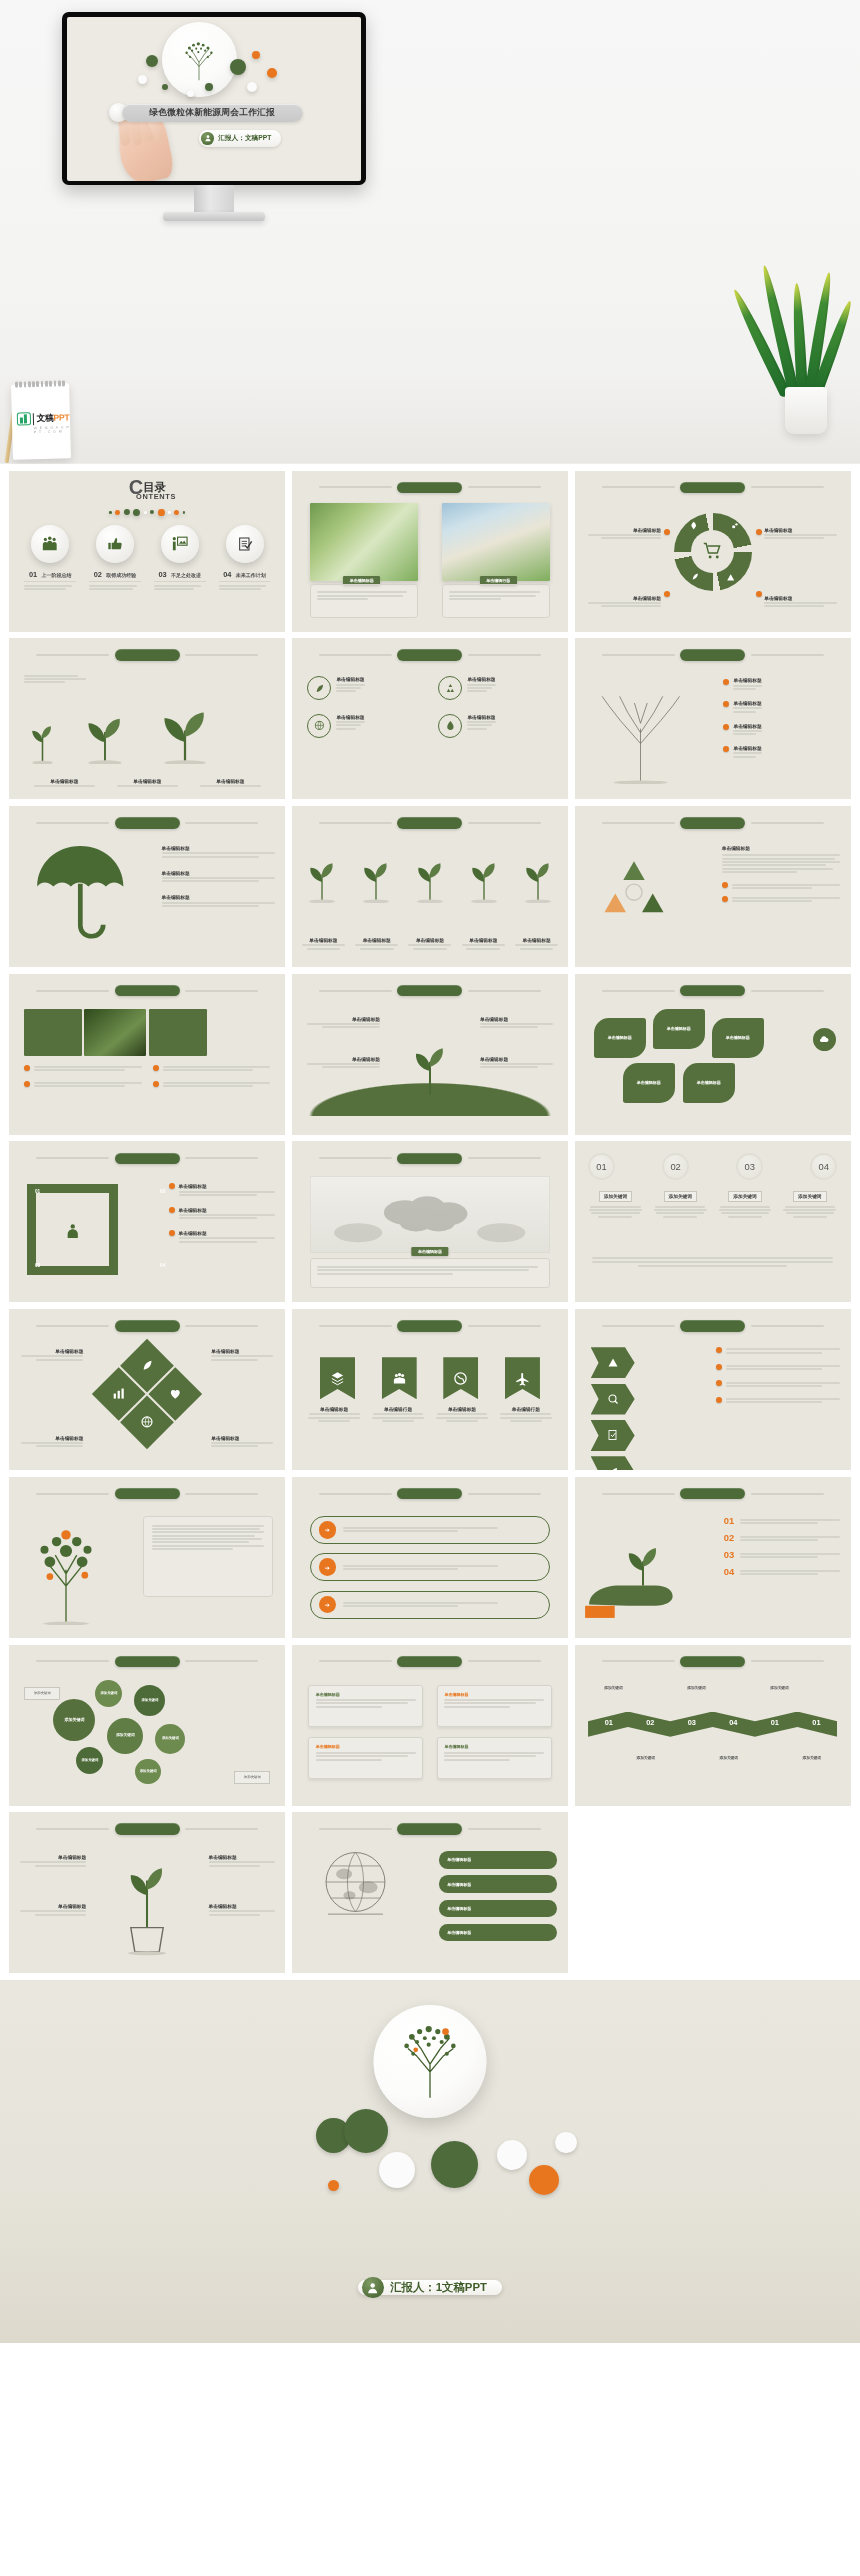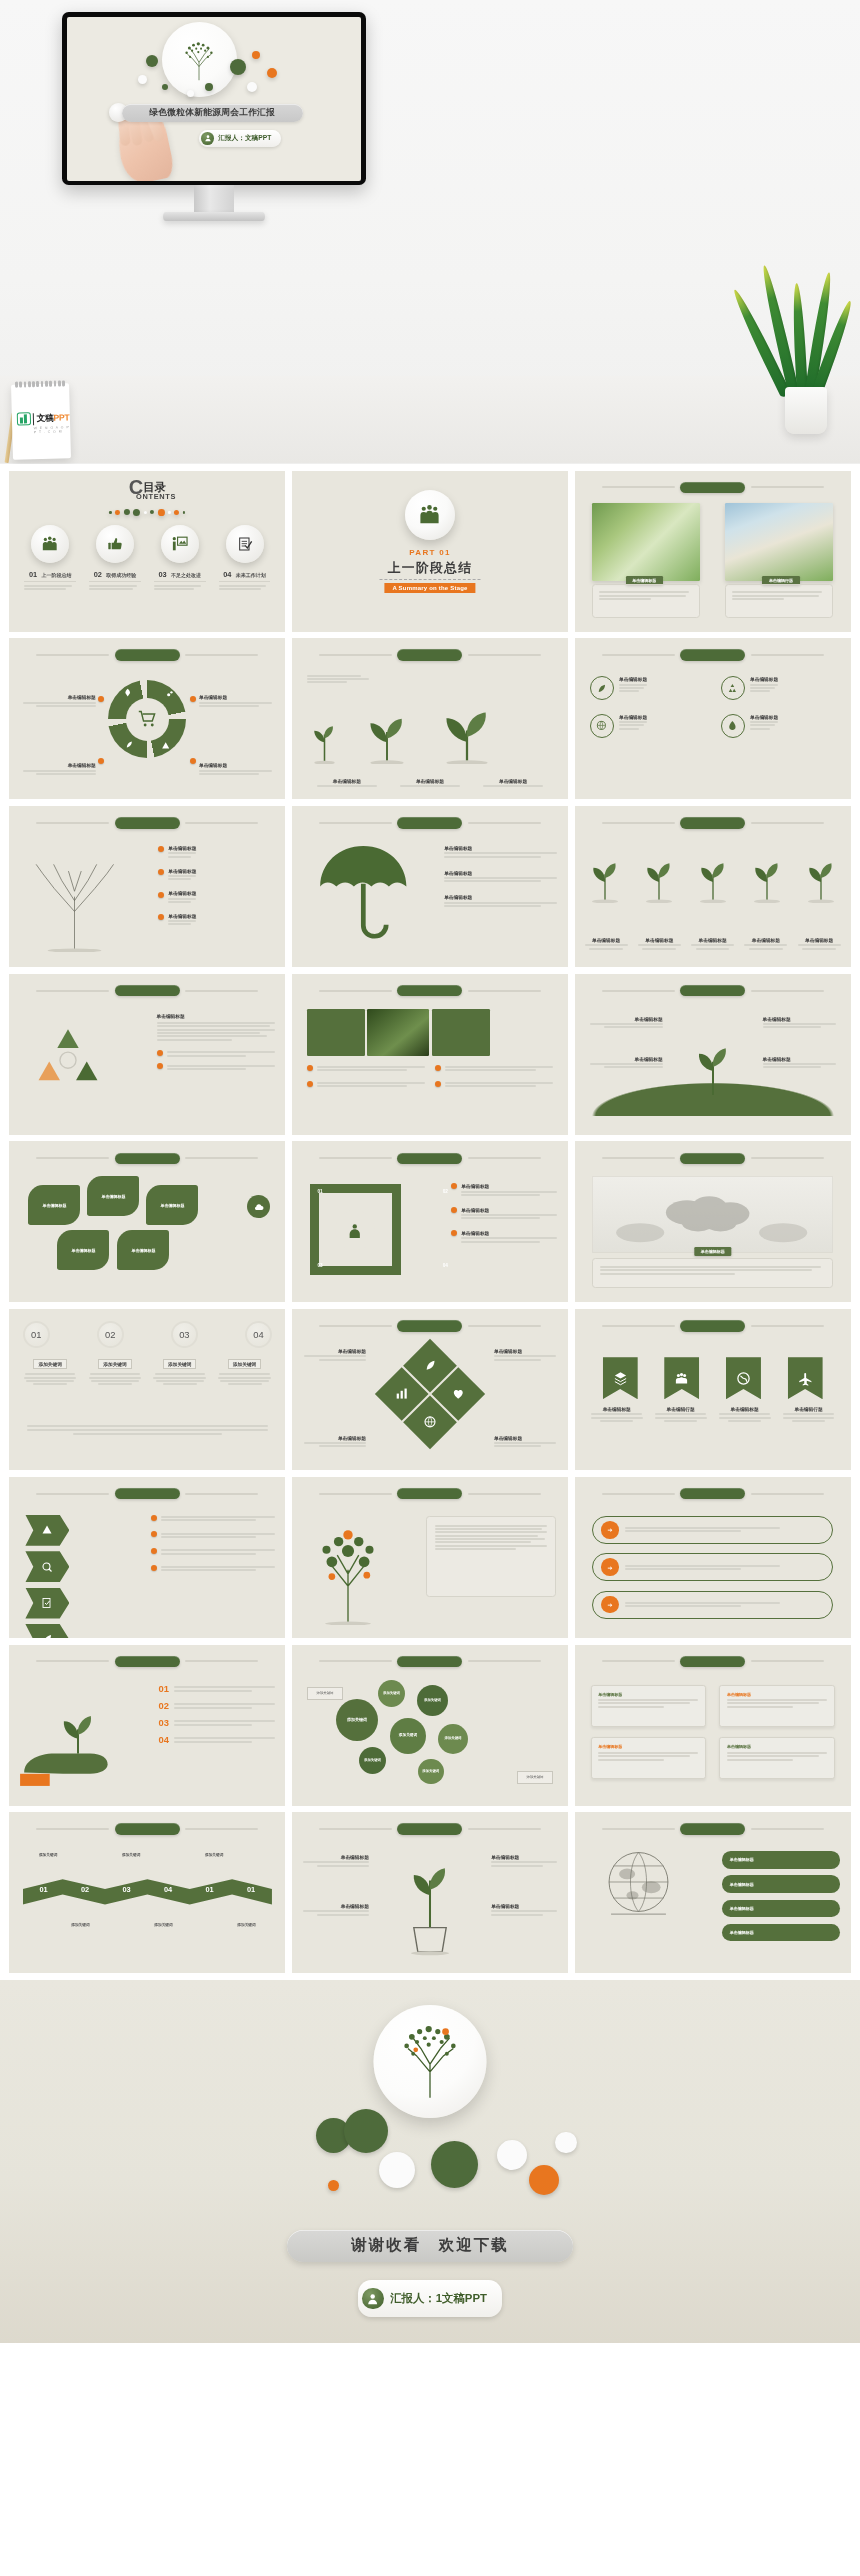--- a/index.html
+++ b/index.html
@@ -283,21 +283,21 @@
   .final-bar {
     position:absolute; left:50%; transform:translateX(-50%); top:250px;
     width:286px; height:32px; border-radius:16px;
     background: linear-gradient(180deg,#d8d8d6,#c9c9c6);
     box-shadow: inset 0 0.7px 0 rgba(255,255,255,.7), 0 2.7px 6px rgba(0,0,0,.13);
     display:flex;align-items:center;justify-content:center;
   }
   .final-bar-text { font-size:15.5px; font-weight:700; color:#3d3d3d; letter-spacing:2px; }
   .final-author {
     position:absolute; left:50%; transform:translateX(-50%); top:300px;
-    height:37px; padding:0 15px 0 4px; border-radius:13.4px;
+    height:15px; padding:0 15px 0 4px; border-radius:13.4px;
     background: linear-gradient(180deg,#ffffff,#f1f0ec);
     box-shadow:0 2px 5.4px rgba(0,0,0,.14);
     display:flex;align-items:center;gap:6.7px;
   }
   .final-avatar {
     width:21.5px;height:21.5px;border-radius:50%;
     background: radial-gradient(circle at 35% 28%, #7e9a63, #3f5d2a);
     display:flex;align-items:center;justify-content:center;
   }
   .final-author-text { font-size:11.4px;font-weight:700;color:#3f5d2a; white-space:nowrap;}
@@ -496,36 +496,20 @@
         </div>
         <div style="border-top:0.7px solid #d5d3ca;margin-top:2px;padding-top:2px;">
                 <div class="blurline" style="width:92%"></div>
                 <div class="blurline" style="width:82%"></div>
               </div>
       </div>
     </div>
   </div>
       </div>
 
-  <div class="slide">
-        <div class="slide-inner">
-    <div class="part-circle">
-      <svg width="23" height="23" viewBox="0 0 24 24">
-              <circle cx="6" cy="6" r="2.2" fill="#4a6a33"></circle>
-              <circle cx="12" cy="4.6" r="2.4" fill="#4a6a33"></circle>
-              <circle cx="18" cy="6" r="2.2" fill="#4a6a33"></circle>
-              <path d="M2.5 21v-8a3.5 3.5 0 017 0v8zM8.5 21v-9.5a3.5 3.5 0 017 0V21zM14.5 21v-8a3.5 3.5 0 017 0v8z" fill="#4a6a33"></path>
-            </svg>
-    </div>
-    <div class="part-label">PART 01</div>
-    <div class="part-cn">上一阶段总结</div>
-    <div class="part-rule"></div>
-    <div class="part-en">A Summary on the Stage</div>
-  </div>
-      </div>
 
   <div class="slide">
         <div class="slide-inner">
     <div class="s-head">
             <span class="line"></span>
             <span class="pill"></span>
             <span class="line"></span>
           </div>
     <div style="position:absolute;left:17.5px;top:32px;width:108px;height:78px;border-radius:1.3px;box-shadow:0 2px 4.7px rgba(0,0,0,.13);" class="photo"></div>
     <div style="position:absolute;right:17.5px;top:32px;width:108px;height:78px;border-radius:1.3px;box-shadow:0 2px 4.7px rgba(0,0,0,.13);" class="photo2"></div>
@@ -1681,23 +1665,20 @@
 
   <span class="dot g" style="left:316px;top:138px;width:35px;height:35px;"></span>
   <span class="dot g" style="left:344px;top:129px;width:44px;height:44px;"></span>
   <span class="dot o" style="left:328px;top:200px;width:10.8px;height:10.8px;"></span>
   <span class="dot w" style="left:379px;top:172px;width:36px;height:36px;"></span>
   <span class="dot g" style="left:431px;top:161px;width:47px;height:47px;"></span>
   <span class="dot w" style="left:497px;top:160px;width:30px;height:30px;"></span>
   <span class="dot w" style="left:555px;top:152px;width:21.5px;height:21.5px;"></span>
   <span class="dot o" style="left:529px;top:185px;width:30px;height:30px;"></span>
 
-  <div class="final-bar">
-    <span class="final-bar-text">谢谢收看　欢迎下载</span>
-  </div>
   <div class="final-author">
     <span class="final-avatar">
       <svg width="13.4" height="13.4" viewBox="0 0 24 24">
           <circle cx="12" cy="8" r="4" fill="#fff"></circle>
           <path d="M4 22c0-4.4 3.6-8 8-8s8 3.6 8 8z" fill="#fff"></path>
         </svg>
     </span>
     <span class="final-author-text">汇报人：1文稿PPT</span>
   </div>
 </div>

